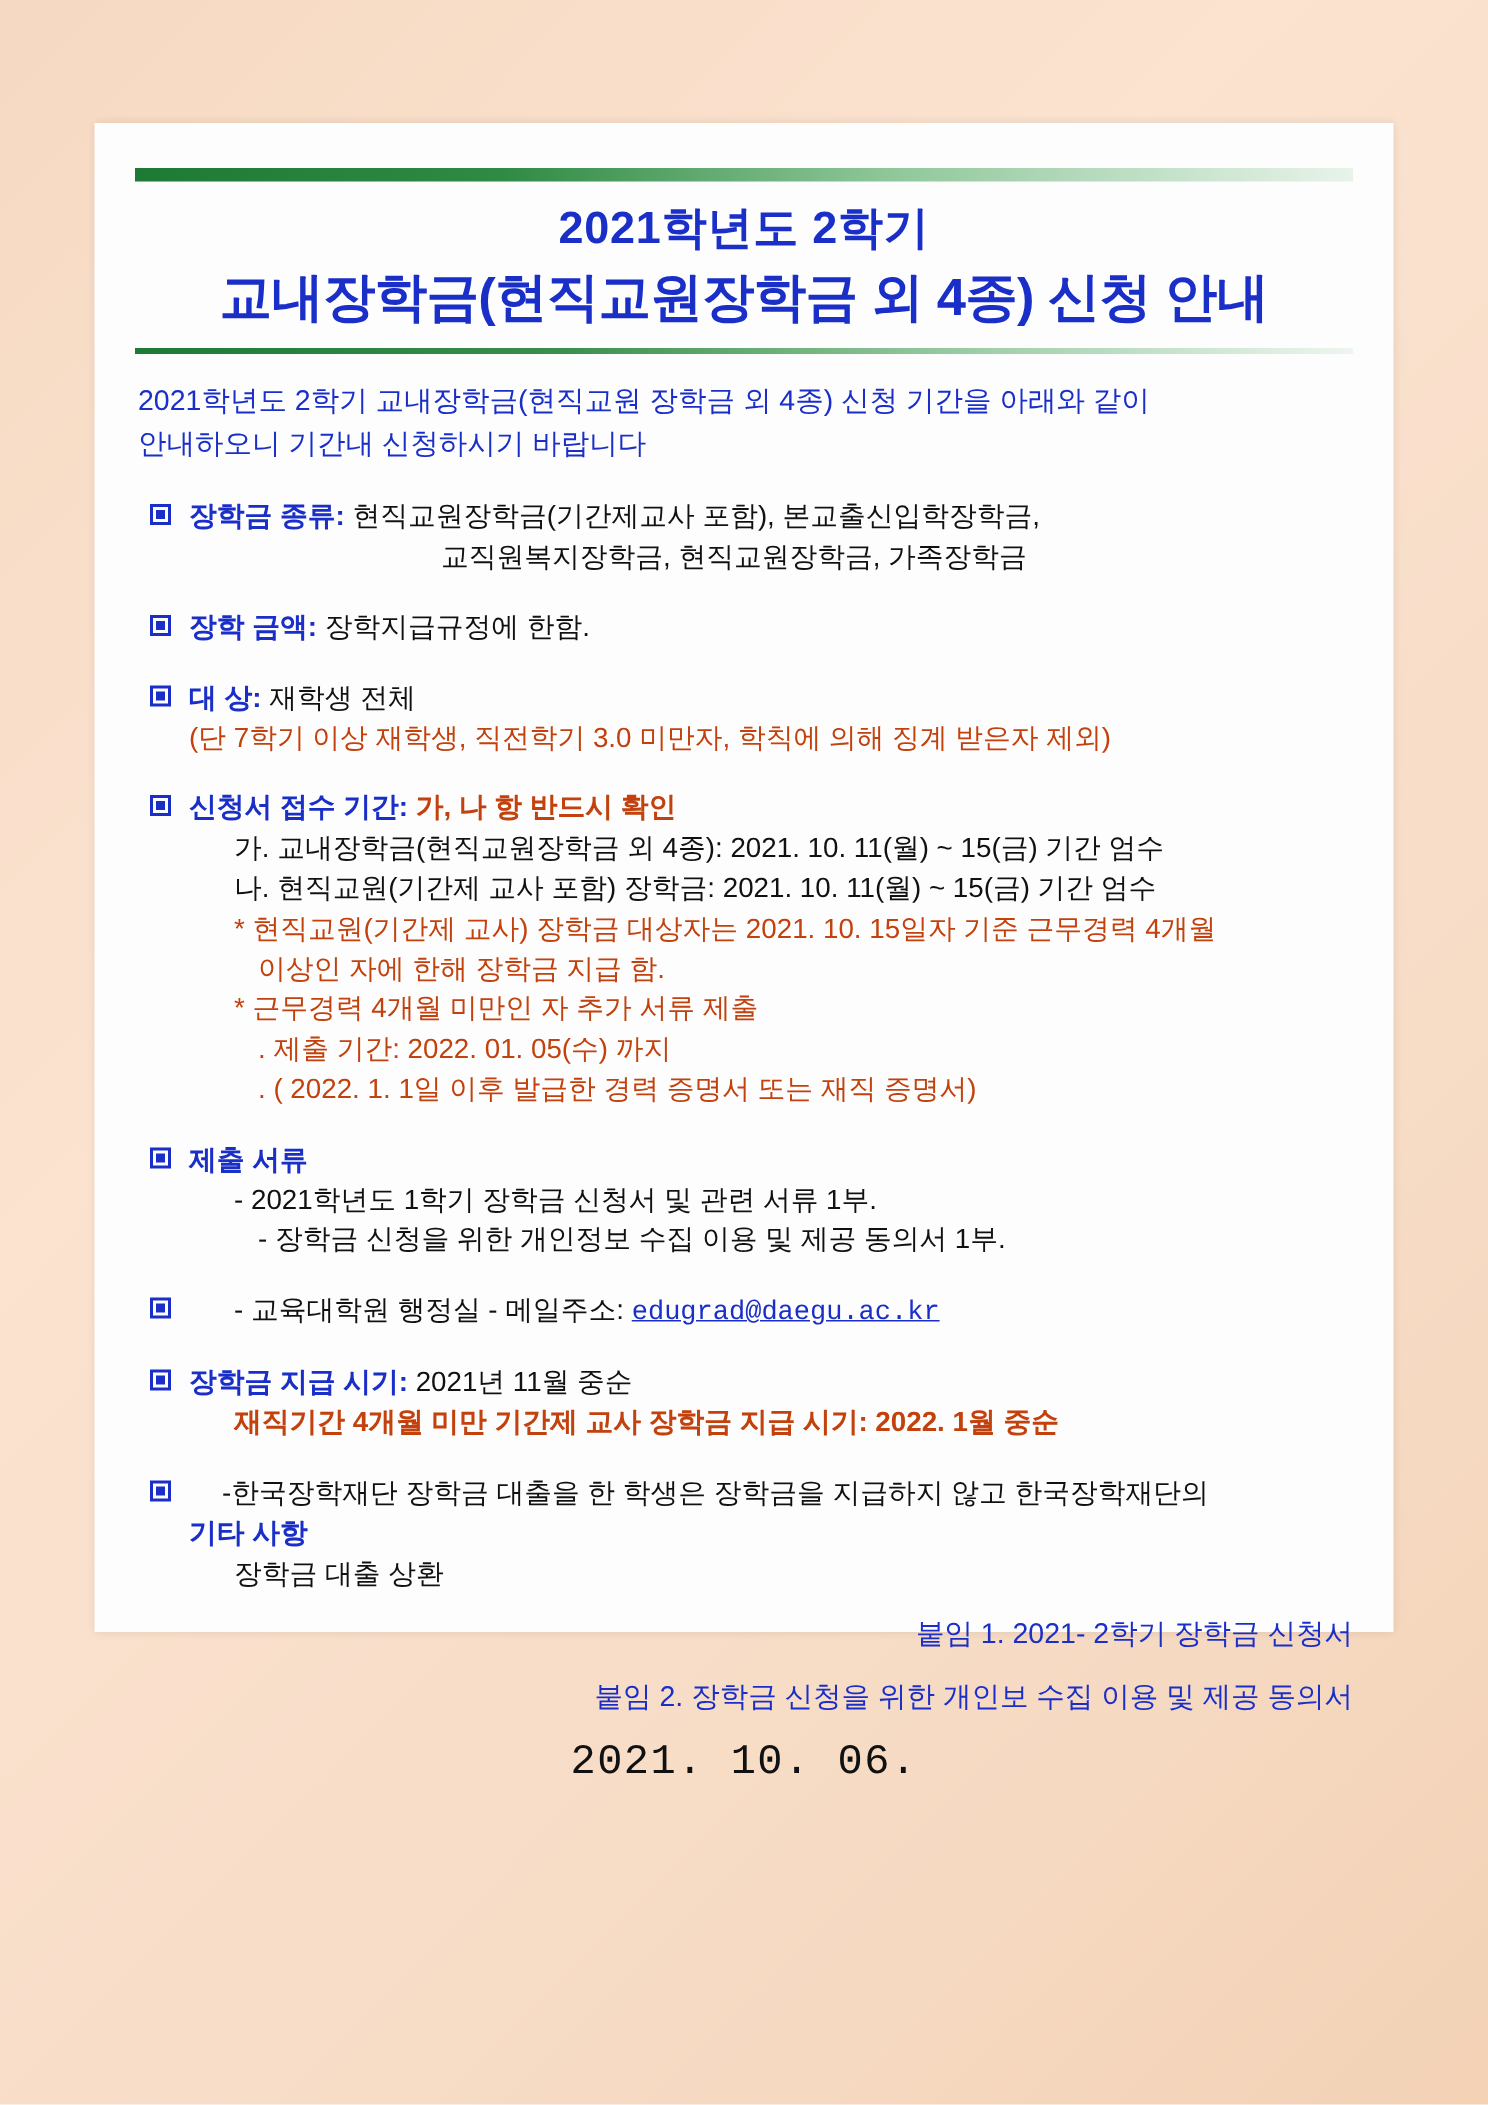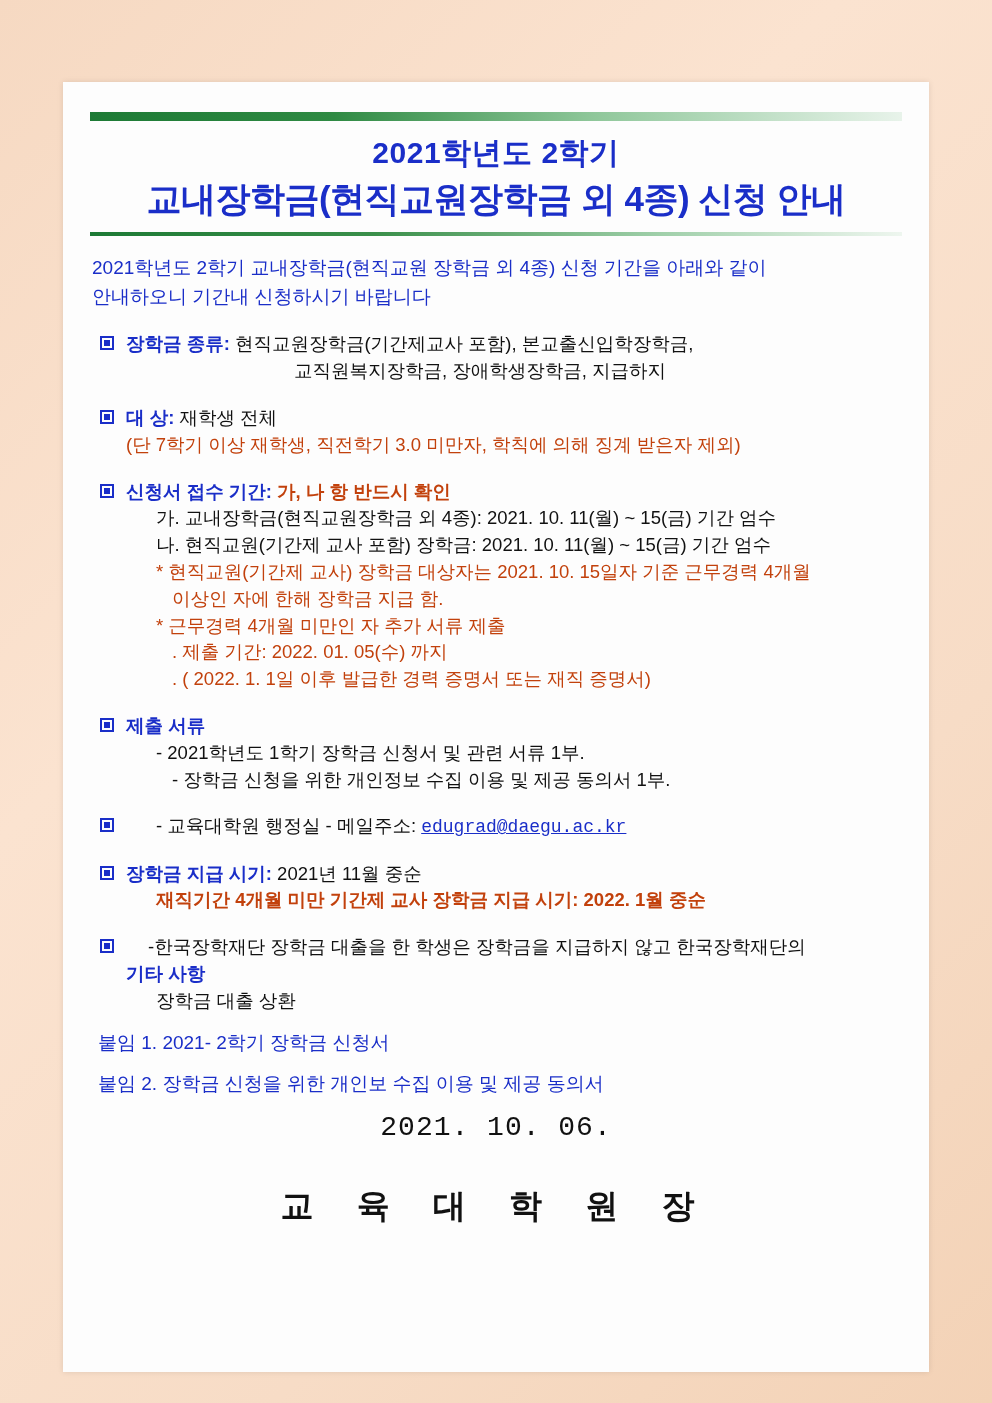--- a/index.html
+++ b/index.html
@@ -8,21 +8,21 @@
   }
   body {
     width: 992px; height: 1403px;
     background: linear-gradient(135deg, #f6d9c2 0%, #fbe3d0 35%, #f7dcc6 70%, #f3d2b6 100%);
     font-family: "Liberation Sans", sans-serif;
     overflow: hidden;
   }
   .page {
     position: absolute;
     left: 63px; top: 82px;
-    width: 866px; height: 1290px;
+    width: 866px; height: 1006px;
     background: #fdfdfd;
     box-shadow: 0 0 6px rgba(0,0,0,0.10);
   }
   .inner {
     position: absolute;
     left: 27px; top: 30px;
     width: 812px;
   }
   
   .rule {
@@ -100,20 +100,21 @@
     font-family: "Liberation Mono", monospace;
     font-size: 18px;
   }
   .mono { font-family: "Liberation Mono", monospace; }
 
   .attach {
     margin-top: 14px;
     font-size: 19px;
     color: #1a2ec8;
     padding-left: 8px;
+    text-align: right;
   }
   .date-line {
     margin-top: 10px;
     text-align: center;
     color: #111111;
     font-size: 28px;
     letter-spacing: 1px;
   }
   .signer {
     margin-top: 34px;
@@ -146,24 +147,33 @@
         <div>안내하오니 기간내 신청하시기 바랍니다</div>
       </div>
 
       <div class="blk bullet-row">
         <span class="sqbullet"></span>
         <div class="bullet-text">
           <div class="l">
             <span class="bold">장학금 종류:</span>
             <span class="black">현직교원장학금(기간제교사 포함), 본교출신입학장학금,</span>
           </div>
-          <div class="l ind-sub black">교직원복지장학금, 장애학생장학금, 지급하지</div>
-        </div>
-      </div>
-
+          <div class="l ind-sub black">교직원복지장학금, 현직교원장학금, 가족장학금</div>
+        </div>
+      </div>
+
+      <div class="blk bullet-row">
+        <span class="sqbullet"></span>
+        <div class="bullet-text">
+          <div class="l">
+            <span class="bold">장학 금액:</span>
+            <span class="black">장학지급규정에 한함.</span>
+          </div>
+        </div>
+      </div>
 
       <div class="blk bullet-row">
         <span class="sqbullet"></span>
         <div class="bullet-text">
           <div class="l">
             <span class="bold">대 상:</span>
             <span class="black">재학생 전체</span>
           </div>
           <div class="l red">(단 7학기 이상 재학생, 직전학기 3.0 미만자, 학칙에 의해 징계 받은자 제외)</div>
         </div>
@@ -222,16 +232,15 @@
           <div class="l black" style="padding-left:22px">-한국장학재단 장학금 대출을 한 학생은 장학금을 지급하지 않고 한국장학재단의</div>
           <div class="l bold">기타 사항</div>
           <div class="l black" style="padding-left:30px">장학금 대출 상환</div>
         </div>
       </div>
 
       <div class="attach">붙임 1. 2021- 2학기 장학금 신청서</div>
       <div class="attach">붙임 2. 장학금 신청을 위한 개인보 수집 이용 및 제공 동의서</div>
 
       <div class="date-line mono">2021. 10. 06.</div>
-      <div class="signer">교 육 대 학 원 장</div>
     </div>
   </div>
 </div>
 
 </body></html>

